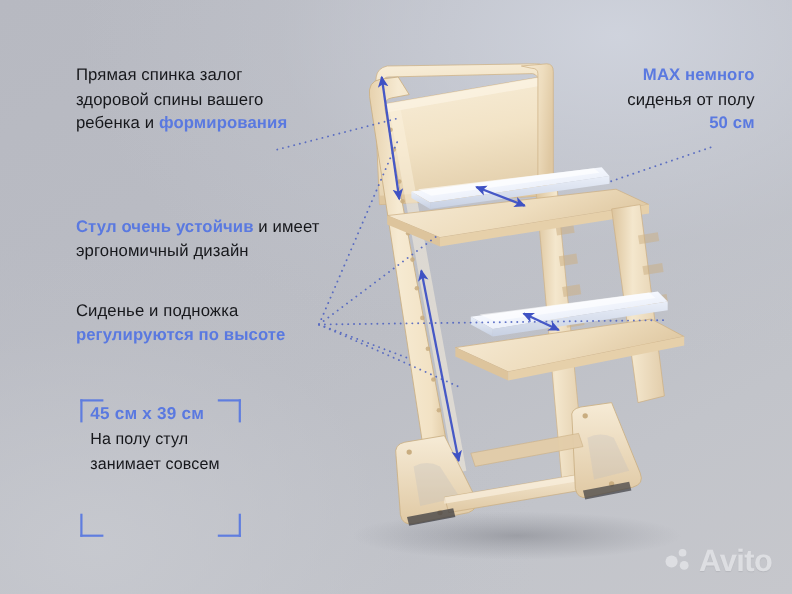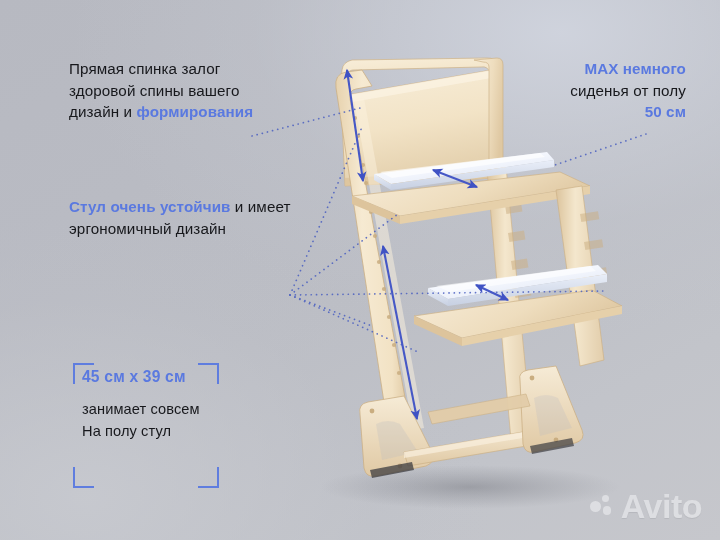--- a/index.html
+++ b/index.html
@@ -16,39 +16,39 @@
     overflow:hidden;
   }
 
   
   .txt{position:absolute;color:#17181c;font-size:15.2px;line-height:1.42;letter-spacing:.1px;font-weight:400;}
   .txt .hl{color:#5a79e0;font-weight:700;}
   #b1{left:69px;top:58px;width:255px;}
   #b2{left:69px;top:196px;width:268px;}
   #b3{left:69px;top:272px;width:255px;}
   #b4{left:82px;top:366px;width:160px;}
-  #b4 .dim{color:#5a79e0;font-weight:700;font-size:15.6px;display:block;margin-bottom:11px;letter-spacing:.2px;}
+  #b4 .dim{color:#5a79e0;font-weight:700;font-size:15.6px;display:block;margin-bottom:2px;letter-spacing:.2px;}
   #b4 .small{font-size:14.6px;line-height:1.5;display:block;}
   #bR{right:34px;top:58px;width:190px;text-align:right;}
   #bR .hl{display:inline;}
 
   
   .brk{position:absolute;border-color:#5f7ddf;border-style:solid;width:19px;height:19px;}
   #brk-tl{left:73px;top:363px;border-width:2.4px 0 0 2.4px;}
   #brk-tr{left:198px;top:363px;border-width:2.4px 2.4px 0 0;}
   #brk-bl{left:73px;top:467px;border-width:0 0 2.4px 2.4px;}
   #brk-br{left:198px;top:467px;border-width:0 2.4px 2.4px 0;}
 
   
   #chair,#anno{position:absolute;left:0;top:0;width:720px;height:540px;}
   #anno{pointer-events:none;}
 
   
   #avito{position:absolute;right:18px;bottom:14px;display:flex;align-items:center;gap:6px;opacity:.55;}
-  #avito .wordmark{font-size:34px;font-weight:700;color:#f2f3f5;letter-spacing:-.5px;
+  #avito .wordmark{font-size:28px;font-weight:700;color:#f2f3f5;letter-spacing:-.5px;
      text-shadow:0 1px 1px rgba(120,122,130,.35);font-family:"Liberation Sans",sans-serif;}
   #avito .dots{position:relative;width:25px;height:25px;}
   #avito .dots i{position:absolute;border-radius:50%;background:#f2f3f5;display:block;}
   #avito .d1{width:11px;height:11px;left:0;top:7px;}
   #avito .d2{width:7px;height:7px;left:12px;top:1px;}
   #avito .d3{width:8.5px;height:8.5px;left:13px;top:12px;}
 </style>
 </head>
 <body>
 
@@ -207,33 +207,37 @@
 
       <line x1="417" y1="419" x2="383" y2="246"></line>
 
       <line x1="476" y1="285" x2="508" y2="300"></line>
     </g>
   </svg>
 
   <div class="txt" id="b1">
     <span>Прямая спинка залог</span><br>
     <span>здоровой спины вашего</span><br>
-    <span>дизайн и </span><span class="hl">формирования</span><br>
+    <span>ребенка и </span><span class="hl">формирования</span><br>
   </div>
 
   <div class="txt" id="b2">
     <span class="hl">Стул очень устойчив</span><span> и имеет</span><br>
     <span>эргономичный дизайн</span>
   </div>
 
+  <div class="txt" id="b3">
+    <span>Сиденье и подножка</span><br>
+    <span class="hl">регулируются по высоте</span>
+  </div>
 
   <div class="txt" id="b4">
     <span class="dim">45 см x 39 см</span>
+    <span class="small">На полу стул</span>
     <span class="small">занимает совсем</span>
-    <span class="small">На полу стул</span>
   </div>
 
   <div class="txt" id="bR">
     <span class="hl">MAX немного</span><br>
     <span>сиденья от полу</span><br>
     <span class="hl">50 см</span>
   </div>
 
   <span class="brk" id="brk-tl"></span>
   <span class="brk" id="brk-tr"></span>

